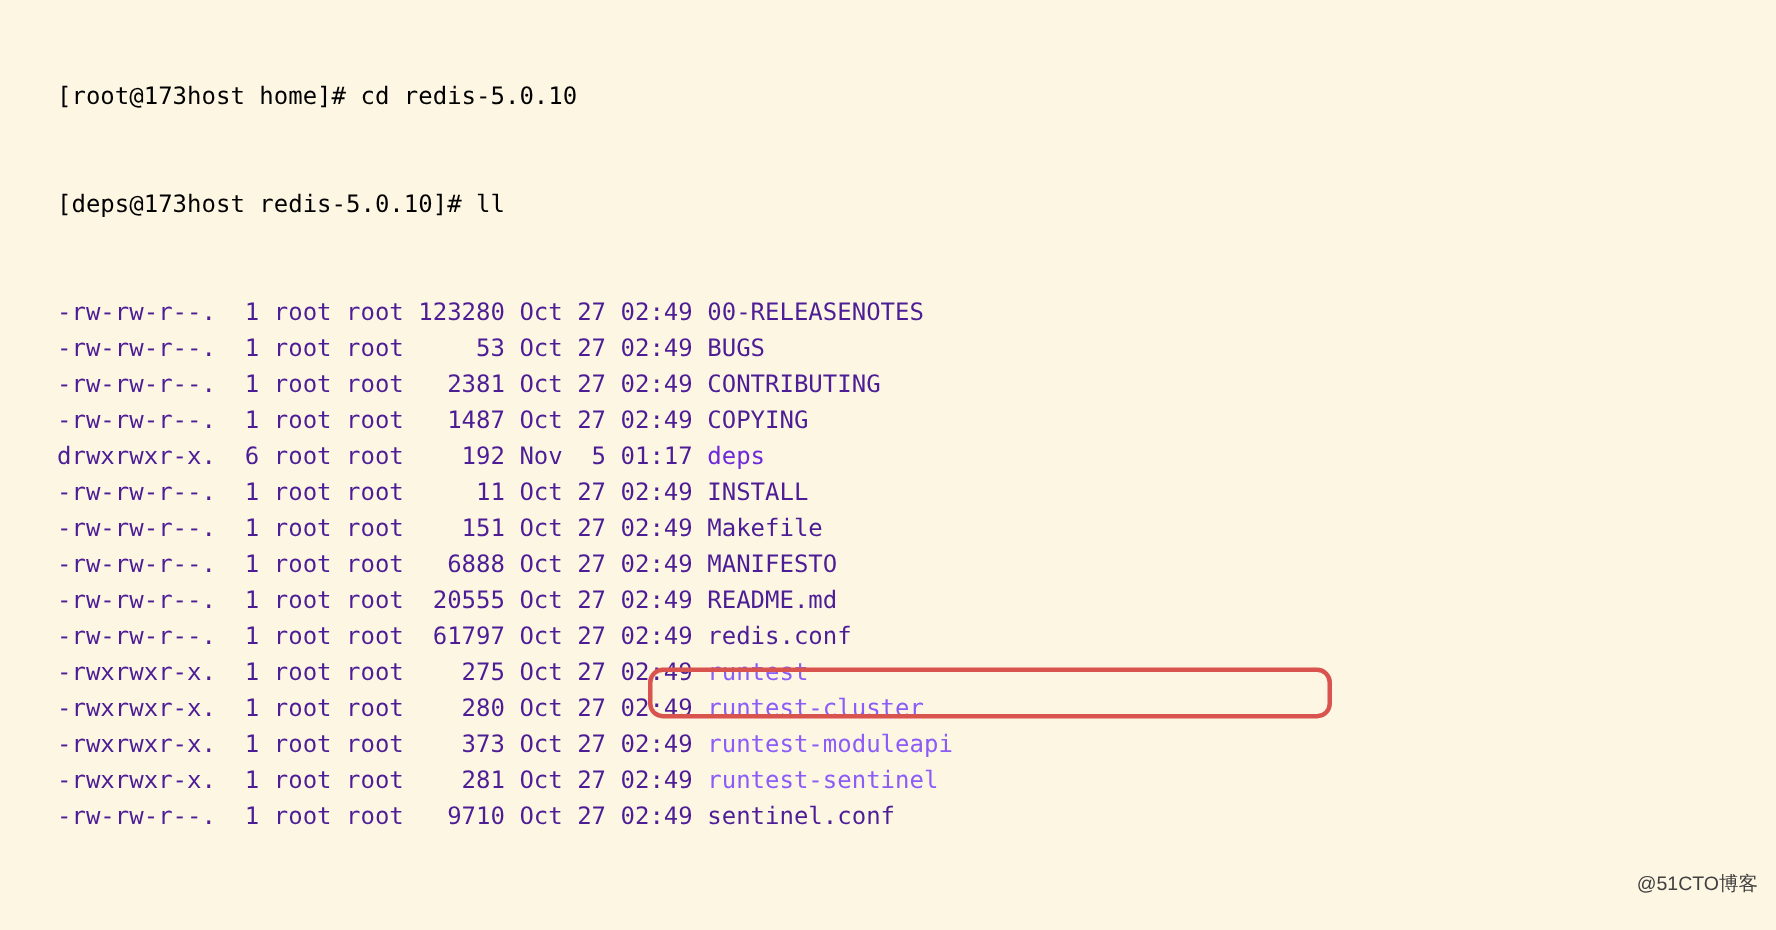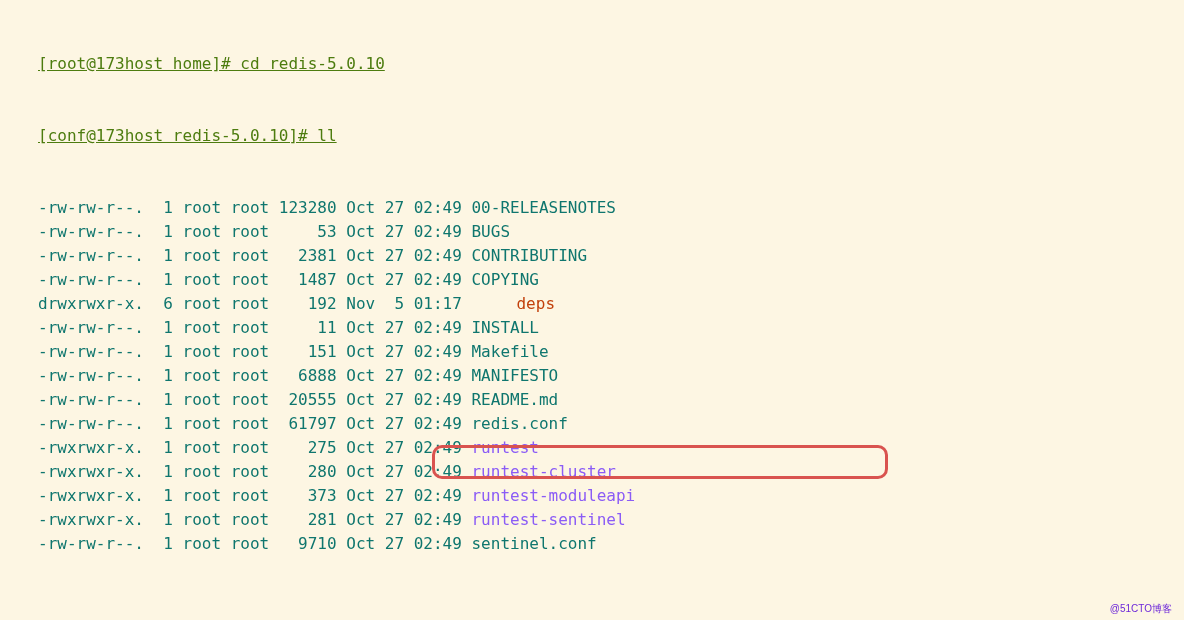--- a/index.html
+++ b/index.html
@@ -22,53 +22,51 @@
     .terminal {
       padding-left: 38px;
       white-space: pre;
       position: relative;
     }
     .line {
       display: block;
       white-space: pre;
     }
     .prompt {
-      color: #4d7c0f;
-      text-decoration: underline;
+      color: #000000;
     }
     .blue {
-      color: #c2410c;
-      margin-left: 45px;
+      color: #6d28d9;
     }
     .green {
       color: #8b5cf6;
     }
     .normal {
-      color: #0f766e;
+      color: #4c1d95;
     }
     .highlight-box {
       position: absolute;
       border: 3px solid #d9534f;
       border-radius: 10px;
       pointer-events: none;
     }
     .watermark {
       position: absolute;
       right: 12px;
-      bottom: 4px;
-      color: #6d28d9;
-      font-size: 10px;
+      bottom: 22px;
+      color: #404040;
+      font-size: 13px;
       font-family: sans-serif;
     }
   </style>
 </head>
 <body>
 
 <div class="terminal">
   <span class="line prompt">[root@173host home]# cd redis-5.0.10</span>
-  <span class="line prompt">[conf@173host redis-5.0.10]# ll</span>
+  <span class="line prompt">[deps@173host redis-5.0.10]# ll</span>
   <div id="file-list"><span class="line"><span class="normal">-rw-rw-r--.  1 root root 123280 Oct 27 02:49 </span><span class="normal">00-RELEASENOTES</span></span><span class="line"><span class="normal">-rw-rw-r--.  1 root root     53 Oct 27 02:49 </span><span class="normal">BUGS</span></span><span class="line"><span class="normal">-rw-rw-r--.  1 root root   2381 Oct 27 02:49 </span><span class="normal">CONTRIBUTING</span></span><span class="line"><span class="normal">-rw-rw-r--.  1 root root   1487 Oct 27 02:49 </span><span class="normal">COPYING</span></span><span class="line"><span class="normal">drwxrwxr-x.  6 root root    192 Nov  5 01:17 </span><span class="blue">deps</span></span><span class="line"><span class="normal">-rw-rw-r--.  1 root root     11 Oct 27 02:49 </span><span class="normal">INSTALL</span></span><span class="line"><span class="normal">-rw-rw-r--.  1 root root    151 Oct 27 02:49 </span><span class="normal">Makefile</span></span><span class="line"><span class="normal">-rw-rw-r--.  1 root root   6888 Oct 27 02:49 </span><span class="normal">MANIFESTO</span></span><span class="line"><span class="normal">-rw-rw-r--.  1 root root  20555 Oct 27 02:49 </span><span class="normal">README.md</span></span><span class="line"><span class="normal">-rw-rw-r--.  1 root root  61797 Oct 27 02:49 </span><span class="normal">redis.conf</span></span><span class="line"><span class="normal">-rwxrwxr-x.  1 root root    275 Oct 27 02:49 </span><span class="green">runtest</span></span><span class="line"><span class="normal">-rwxrwxr-x.  1 root root    280 Oct 27 02:49 </span><span class="green">runtest-cluster</span></span><span class="line"><span class="normal">-rwxrwxr-x.  1 root root    373 Oct 27 02:49 </span><span class="green">runtest-moduleapi</span></span><span class="line"><span class="normal">-rwxrwxr-x.  1 root root    281 Oct 27 02:49 </span><span class="green">runtest-sentinel</span></span><span class="line"><span class="normal">-rw-rw-r--.  1 root root   9710 Oct 27 02:49 </span><span class="normal">sentinel.conf</span></span></div>
   
 </div>
 
 <div class="highlight-box" id="highlight" style="top: 445px; left: 432px; width: 456px; height: 34px;"></div>
 
 <div class="watermark">@51CTO博客</div>
 
 </body></html>

